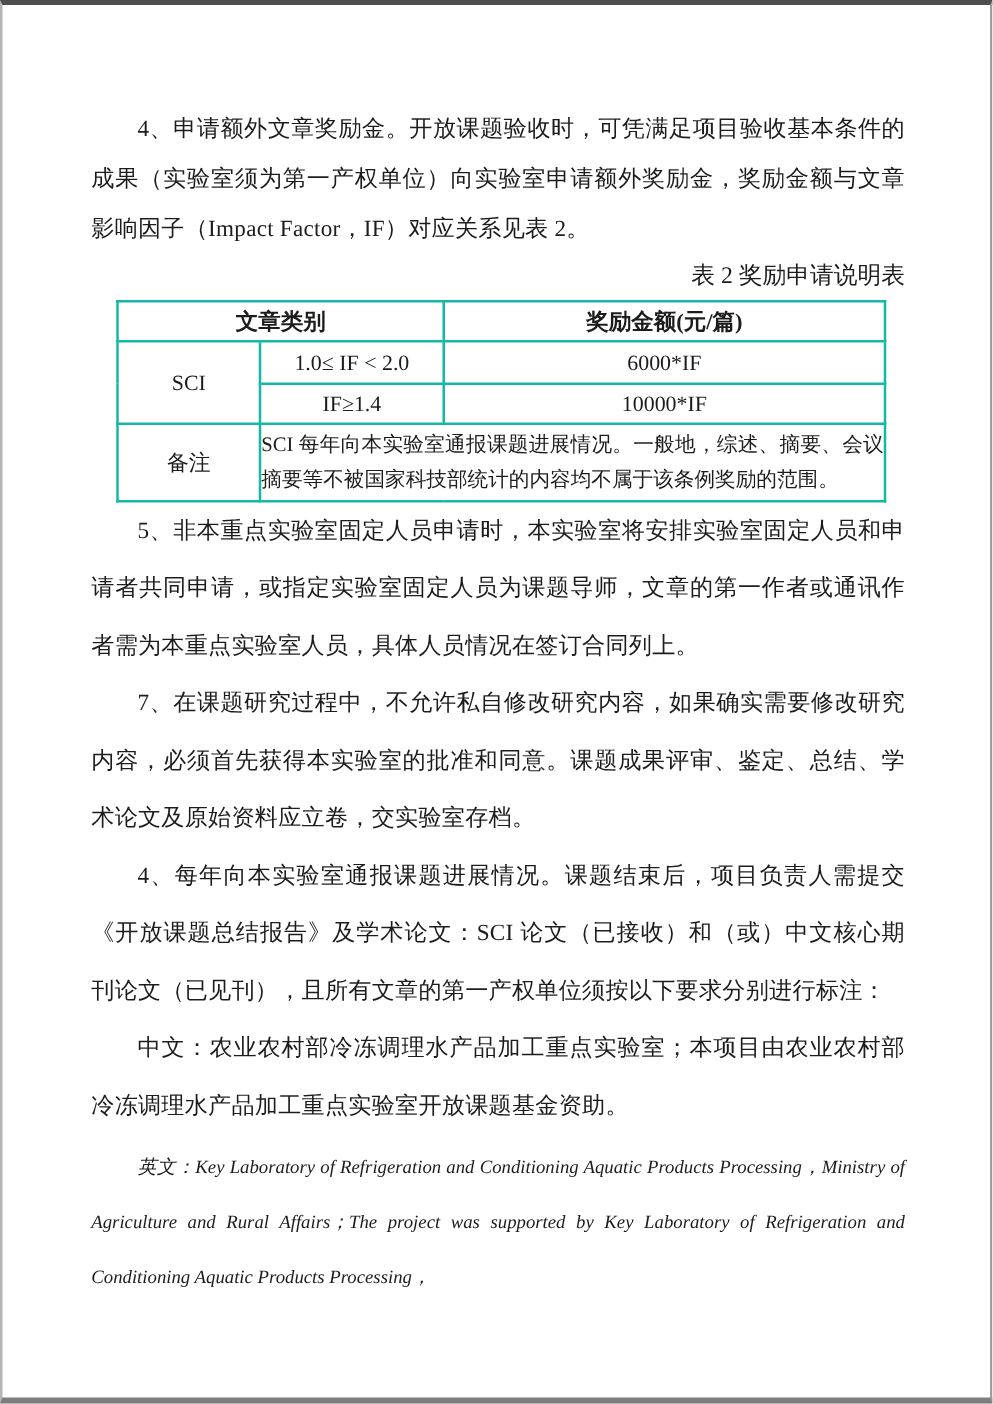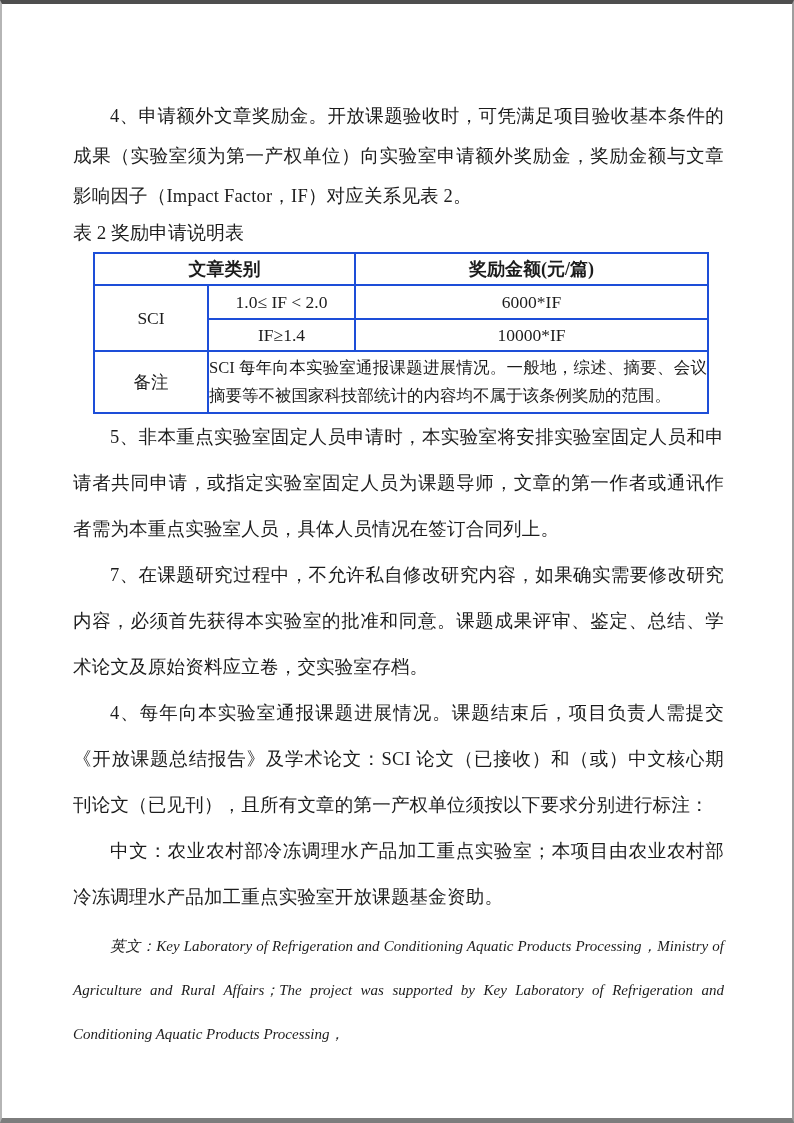--- a/index.html
+++ b/index.html
@@ -13,21 +13,21 @@
     border-bottom: 5px solid #7d7d7d;
     border-left: 2px solid #b5b5b5;
     border-right: 2px solid #9e9e9e;
     font-family: "Liberation Serif", "DejaVu Serif", serif;
     color: #1c1c1c;
     overflow: hidden;
   }
   .content {
     position: absolute;
     left: 71px;
-    top: 92px;
+    top: 80px;
     width: 651px;
   }
   .para {
     margin: 0;
     font-size: 18.5px;
     line-height: 46px;
     text-align: justify;
     text-align-last: left;
     text-indent: 37px;
     letter-spacing: 0.2px;
@@ -38,31 +38,31 @@
     line-height: 44px;
     letter-spacing: 0;
     margin-top: 4px;
     font-style: italic;
   }
   .para b { font-weight: bold; }
   .caption {
     margin: 2px 0 0 0;
     font-size: 19px;
     line-height: 30px;
-    text-align: left;
+    text-align: right;
     text-indent: 0;
   }
   table.reward {
     border-collapse: collapse;
     table-layout: fixed;
     width: 614px;
     margin: 4px 0 0 20px;
   }
   table.reward td, table.reward th {
-    border: 2px solid #1d4ed8;
+    border: 2px solid #14b8a6;
     padding: 0;
     vertical-align: middle;
     font-weight: normal;
   }
   table.reward th {
     font-weight: bold;
     font-size: 18px;
     height: 30px;
     text-align: center;
   }

